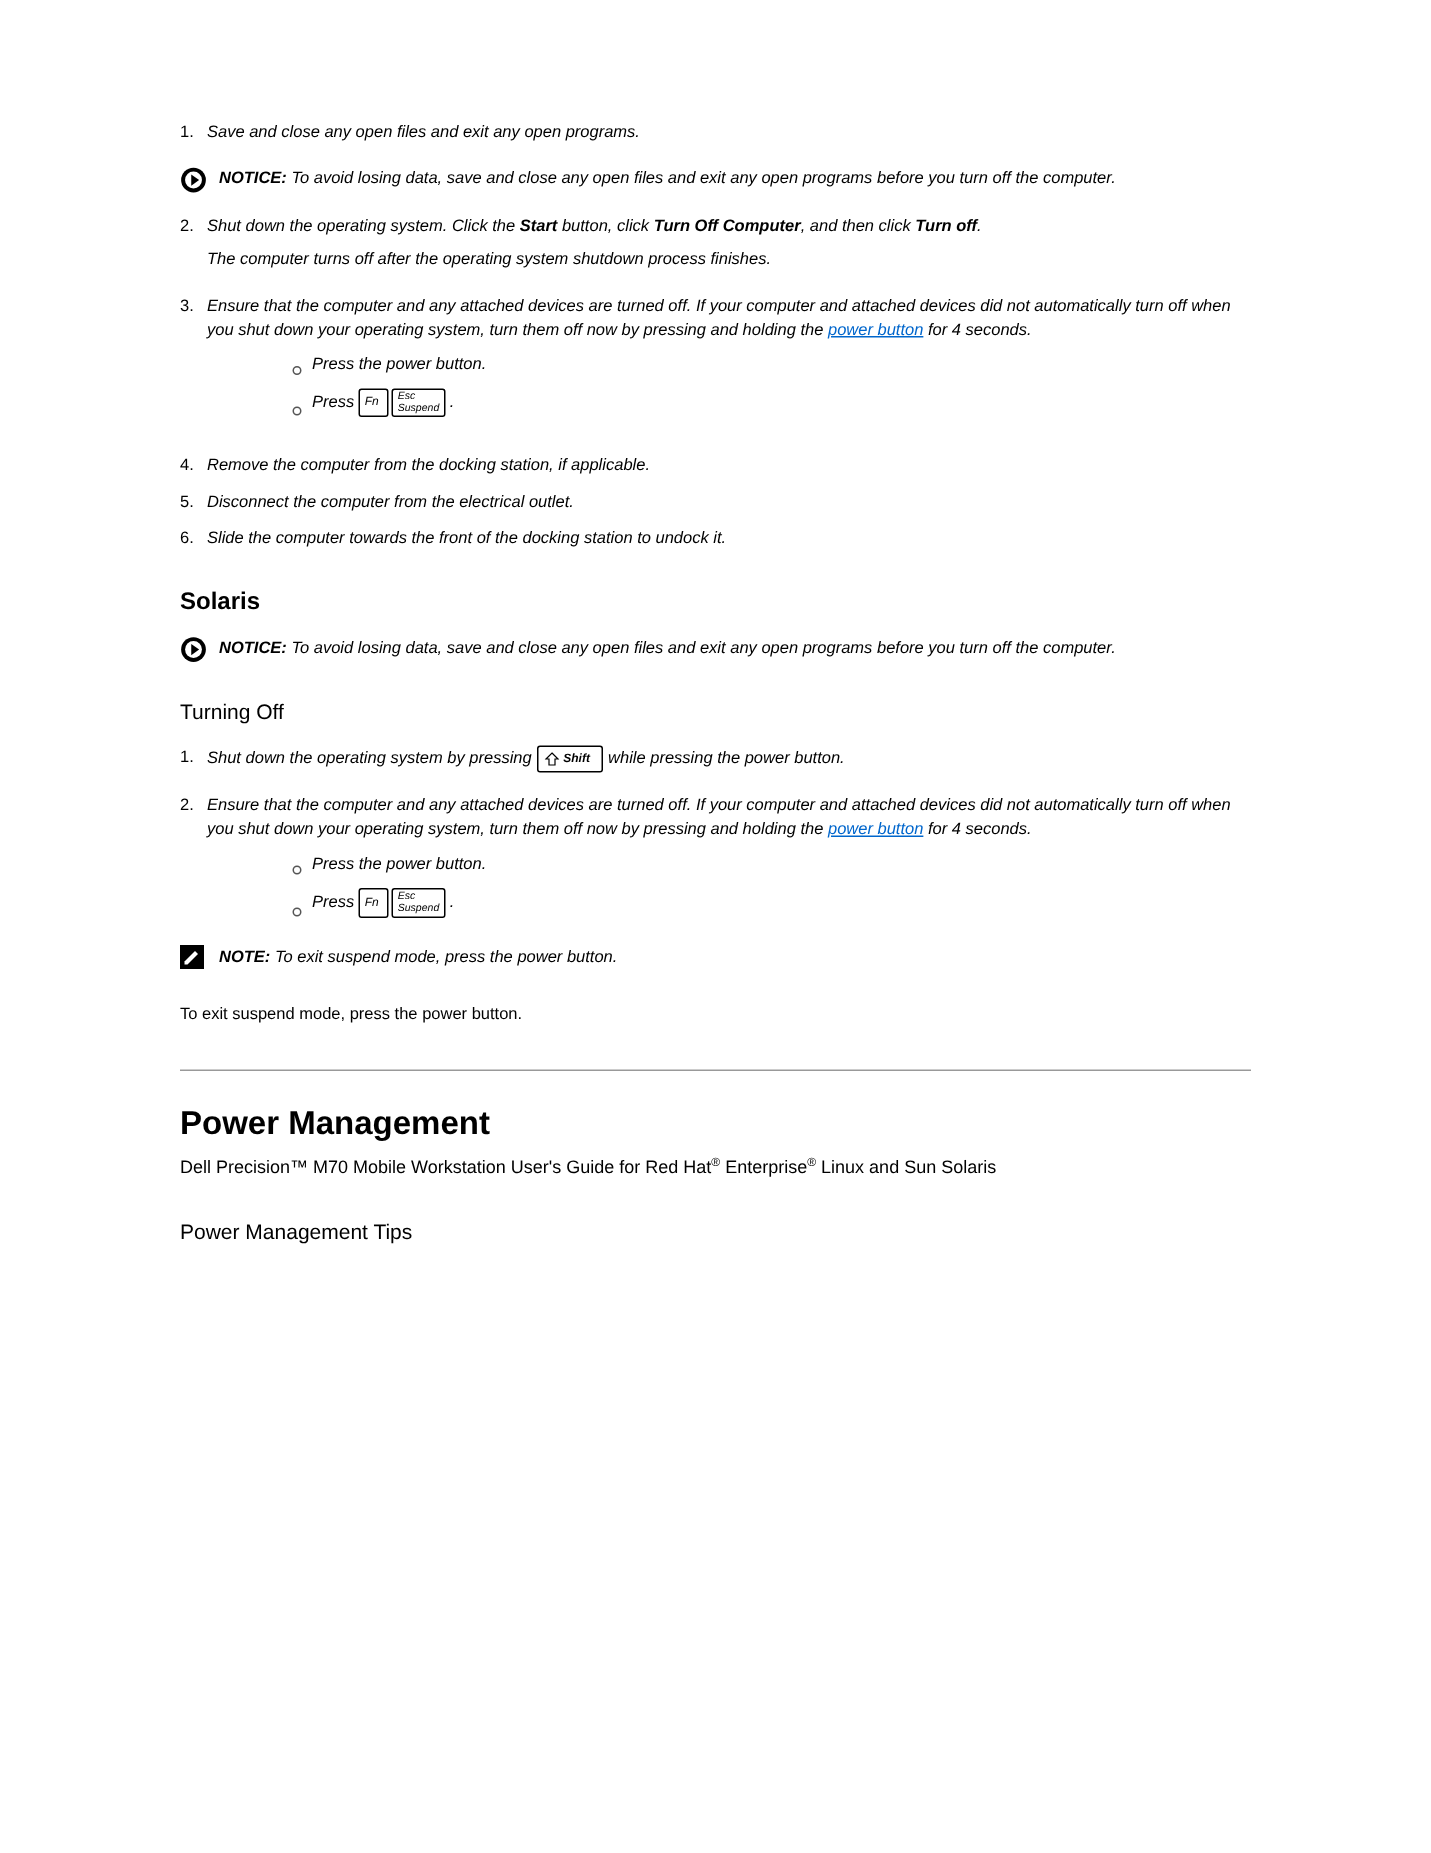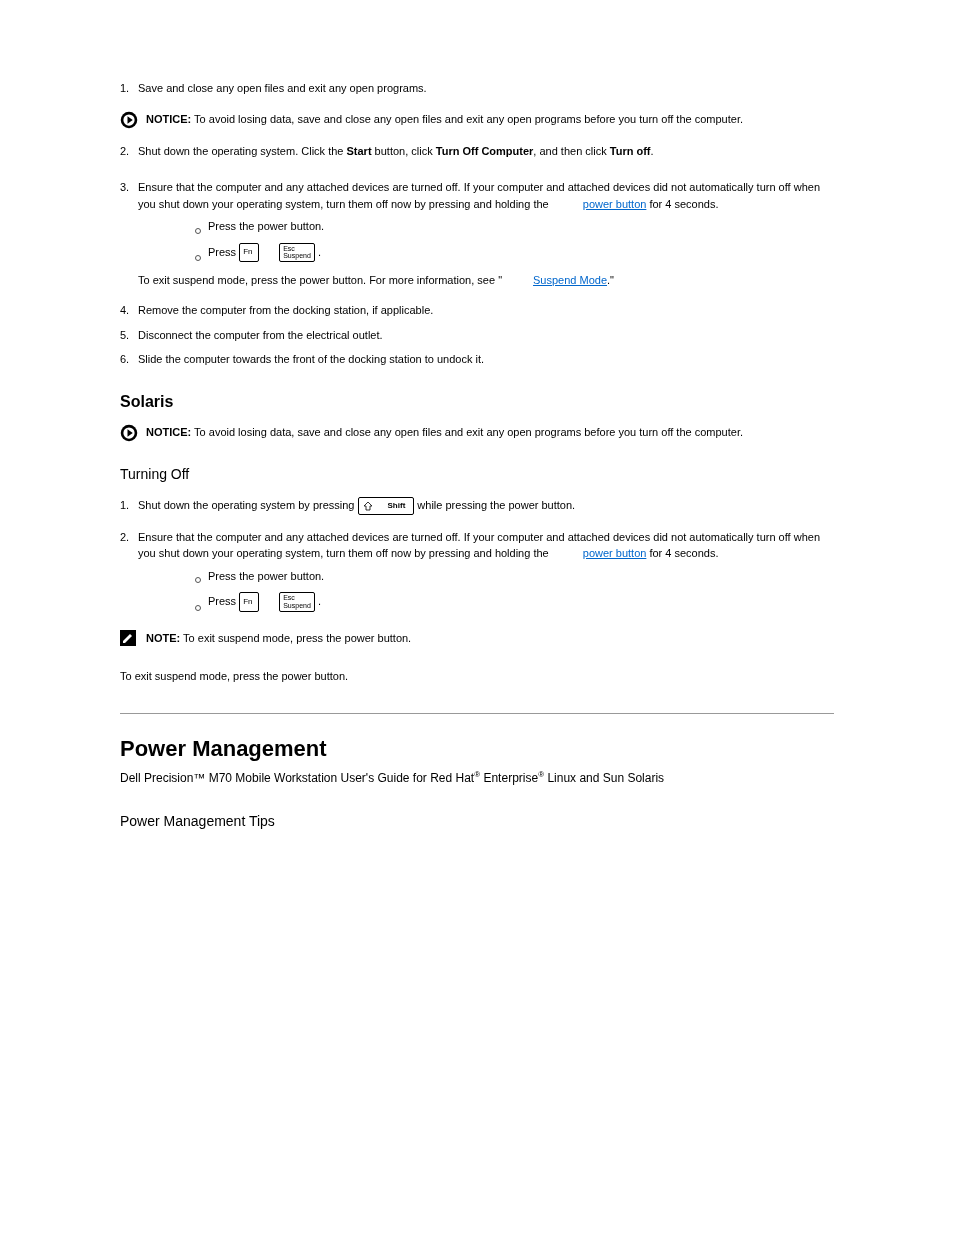--- a/index.html
+++ b/index.html
@@ -21,20 +21,21 @@
     margin-bottom: 8px;
   }
   .num {
     width: 18px;
     flex-shrink: 0;
     font-size: 11px;
   }
   .txt {
     flex: 1;
     font-size: 11px;
+    font-style: italic;
   }
   .icon-col {
     width: 26px;
     flex-shrink: 0;
     display: flex;
     justify-content: flex-start;
     align-items: flex-start;
   }
   .notice-icon {
     width: 18px;
@@ -62,45 +63,44 @@
     width: 20px;
     flex-shrink: 0;
     display:flex;
     justify-content:center;
     color:#666;
   }
   .sub-bullet svg { display:block; }
   .link {
     color: #0066cc;
     text-decoration: underline;
-    margin-left: 31px;
   }
   .key-combo {
     display: inline-flex;
-    gap: 20px;
+    gap: 2px;
     vertical-align: middle;
   }
   .key {
     border: 1px solid #000;
     border-radius: 2px;
     padding: 1px 3px;
     font-size: 8px;
     line-height: 1.1;
     background: #fff;
     display: inline-flex;
     flex-direction: column;
     justify-content: center;
     min-width: 20px;
     text-align: left;
   }
   .key.small { font-size: 7px; }
   .shift-key {
     display: inline-flex;
     align-items: center;
-    gap: 15px;
+    gap: 3px;
     border: 1px solid #000;
     border-radius: 2px;
     padding: 2px 8px 2px 4px;
     font-size: 8px;
     font-weight: bold;
     vertical-align: middle;
   }
   h2.section {
     font-size: 16px;
     font-weight: bold;
@@ -160,20 +160,21 @@
     </div>
   </div>
 
   <div class="spacer-sm"></div>
 
   <div class="row">
     <div class="num">2.</div>
     <div class="txt">
       <span>Shut down the operating system. Click the </span><b>Start</b><span> button, click </span><b>Turn Off Computer</b><span>, and then click </span><b>Turn off</b><span>.</span>
       <div class="spacer-sm"></div>
+      <div>The computer turns off after the operating system shutdown process finishes.</div>
     </div>
   </div>
 
   <div class="spacer-sm"></div>
 
   <div class="row">
     <div class="num">3.</div>
     <div class="txt">
       <span>Ensure that the computer and any attached devices are turned off. If your computer and attached devices did not automatically turn off when you shut down your operating system, turn them off now by pressing and holding the </span><a class="link">power button</a><span> for 4 seconds.</span>
       <div class="sub-list">
@@ -199,23 +200,20 @@
                 </span>
               <span class="key small">
                   <span>Esc</span>
                   <span>Suspend</span>
                 </span>
             </span>
             <span>.</span>
           </div>
         </div>
       </div>
-      <div>
-        <span>To exit suspend mode, press the power button. For more information, see "</span><a class="link">Suspend Mode</a><span>."</span>
-      </div>
     </div>
   </div>
 
   <div class="spacer-sm"></div>
 
   <div class="row">
     <div class="num">4.</div>
     <div class="txt">Remove the computer from the docking station, if applicable.</div>
   </div>
 

